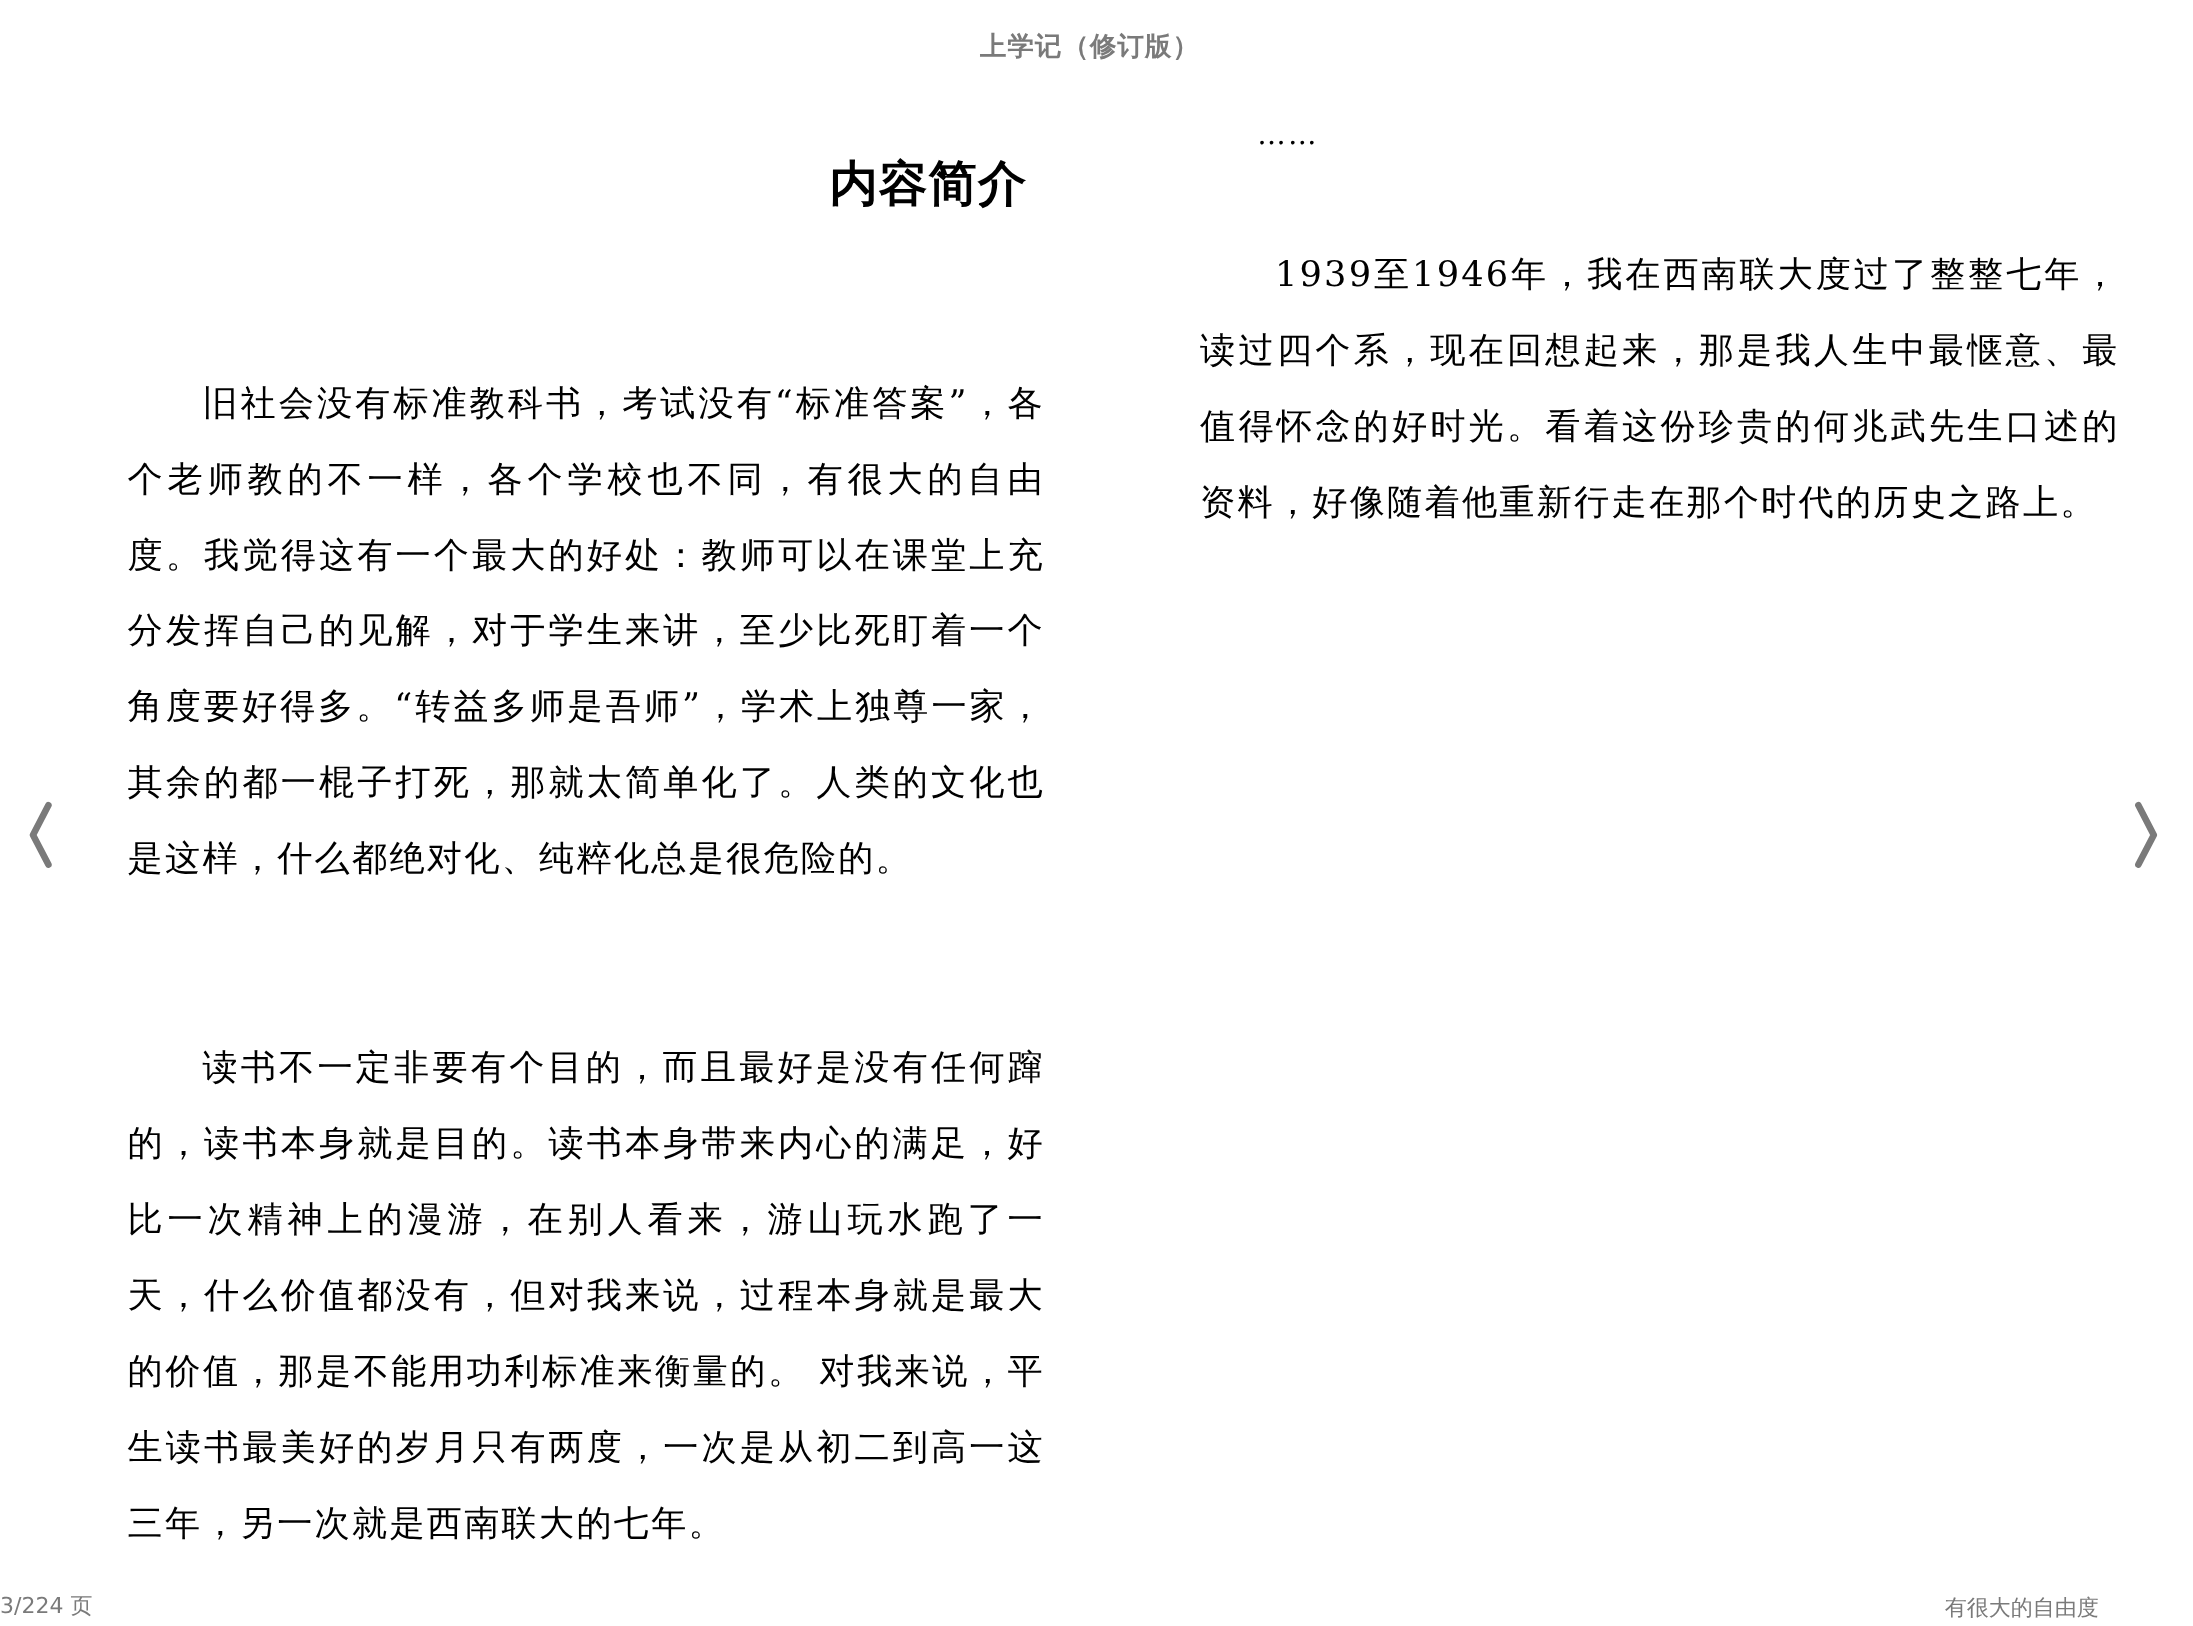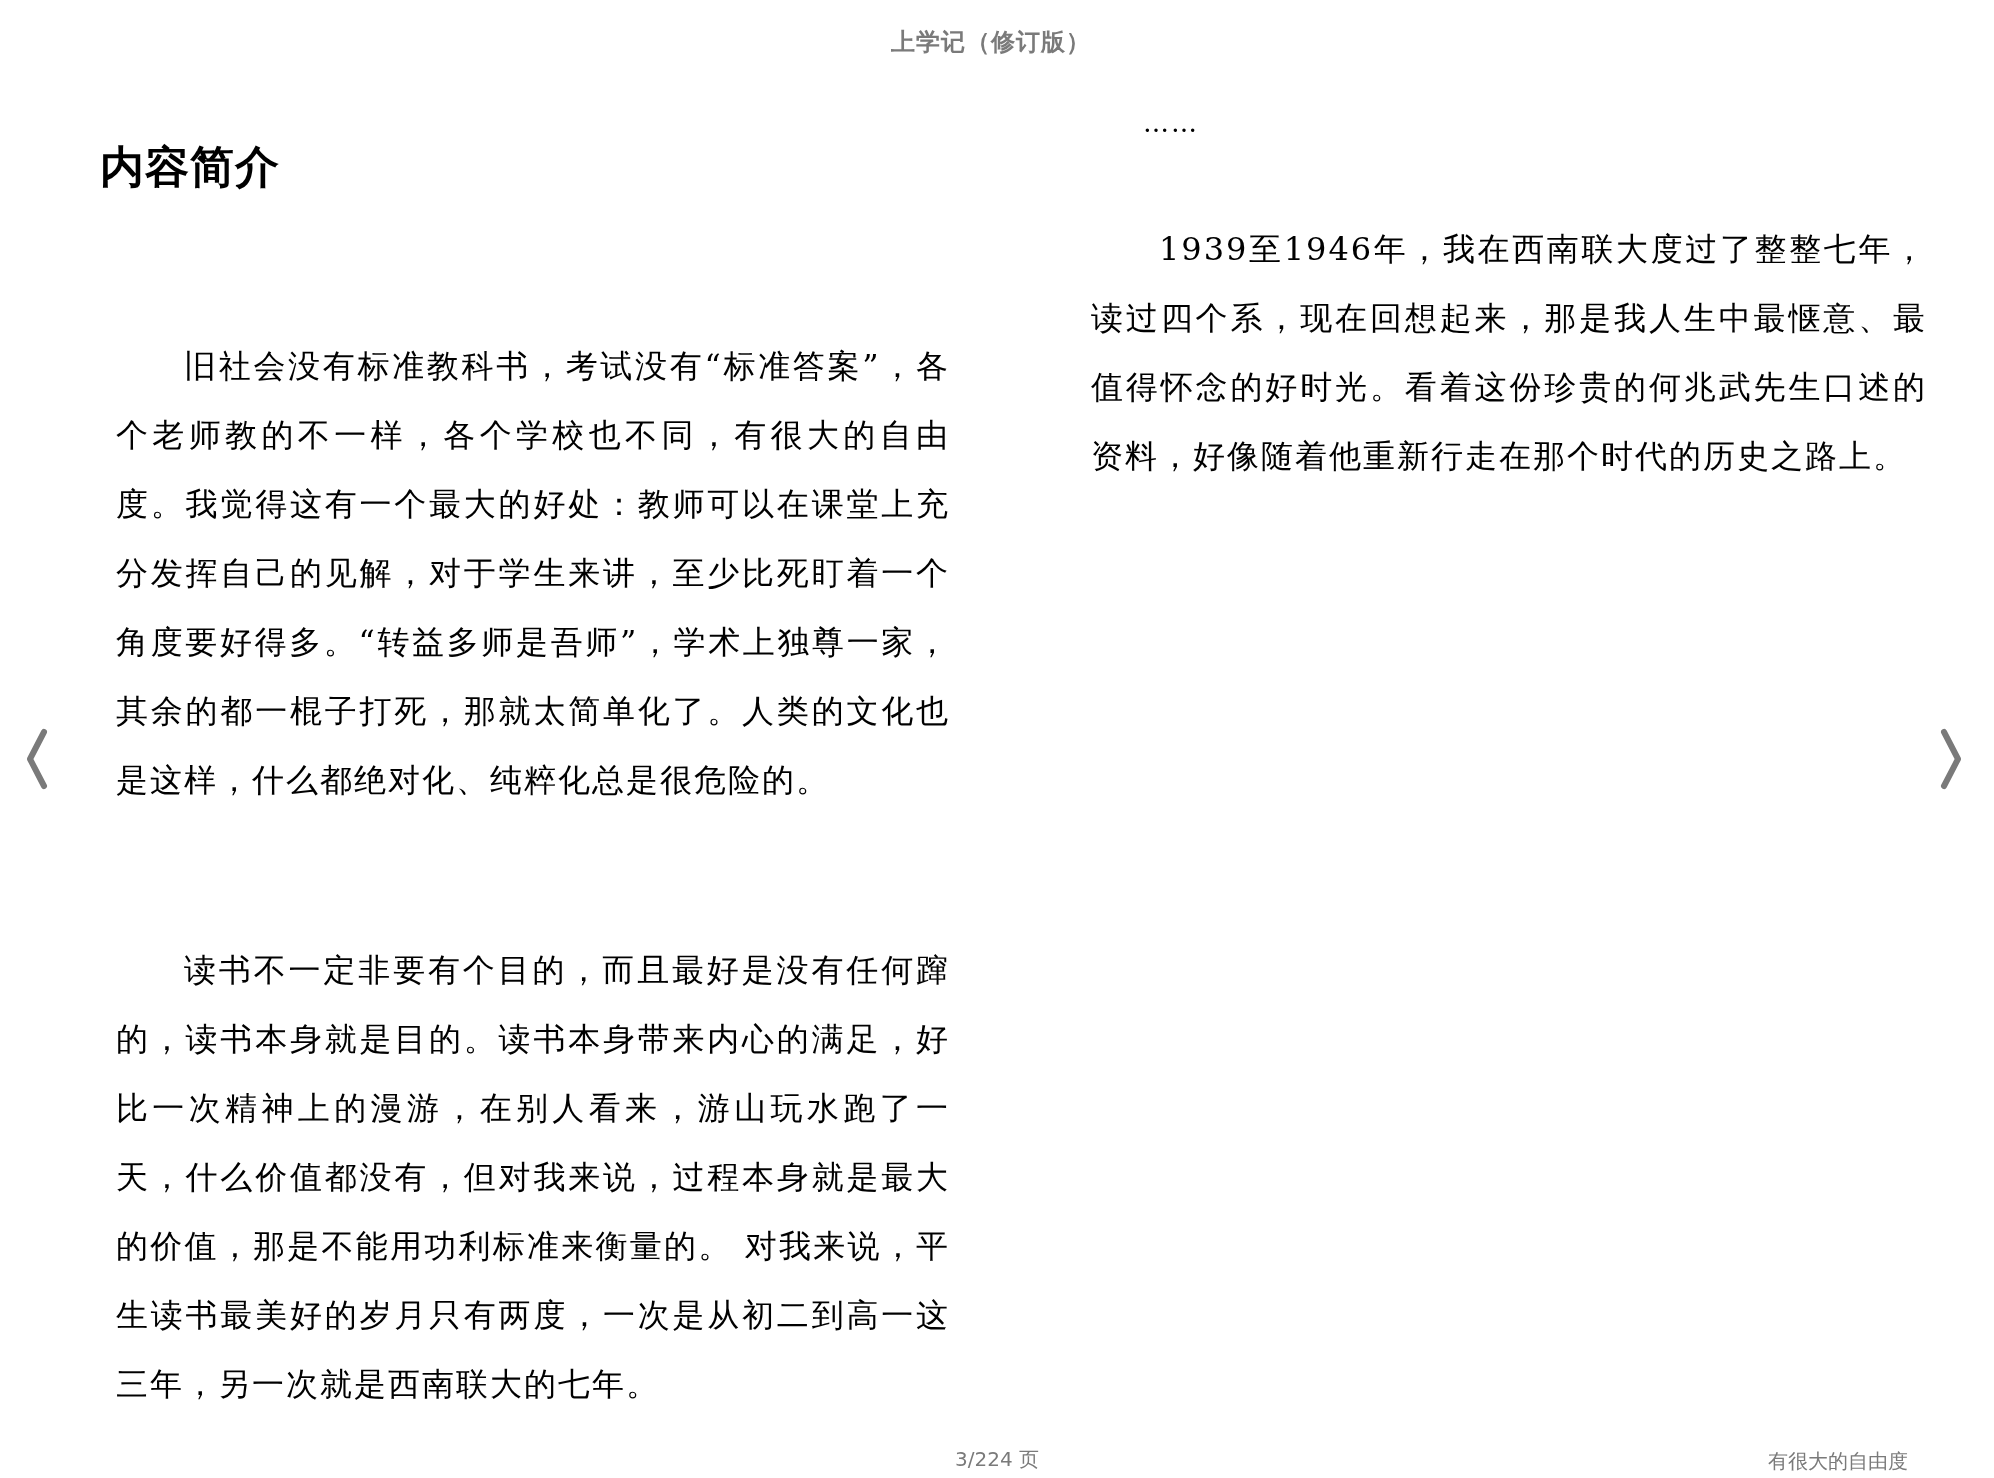--- a/index.html
+++ b/index.html
@@ -40,21 +40,21 @@
     .col-right {
       left: 1075px;
       top: 0;
       width: 836px;
     }
     .chapter-heading {
       position: absolute;
       top: 138px;
       left: 0;
       width: 834px;
-      text-align: left;
+      text-align: right;
       font-family: "DejaVu Sans", "Liberation Sans", sans-serif;
       font-weight: bold;
       font-size: 44px;
       margin: 0;
       letter-spacing: 1px;
     }
     .para {
       position: absolute;
       left: 0;
       width: 100%;
@@ -82,21 +82,21 @@
       cursor: pointer;
     }
     .nav-prev { left: 22px; }
     .nav-next { left: 1936px; }
     .nav-arrow svg { display: block; }
     .footer-page {
       position: absolute;
       top: 1446px;
       left: 0;
       width: 1994px;
-      text-align: center;
+      text-align: left;
       font-family: "DejaVu Sans", "Liberation Sans", sans-serif;
       font-size: 20px;
       color: #7a7a7a;
     }
     .footer-chapter {
       position: absolute;
       top: 1448px;
       left: 1768px;
       font-family: "DejaVu Sans", "Liberation Sans", sans-serif;
       font-size: 20px;

